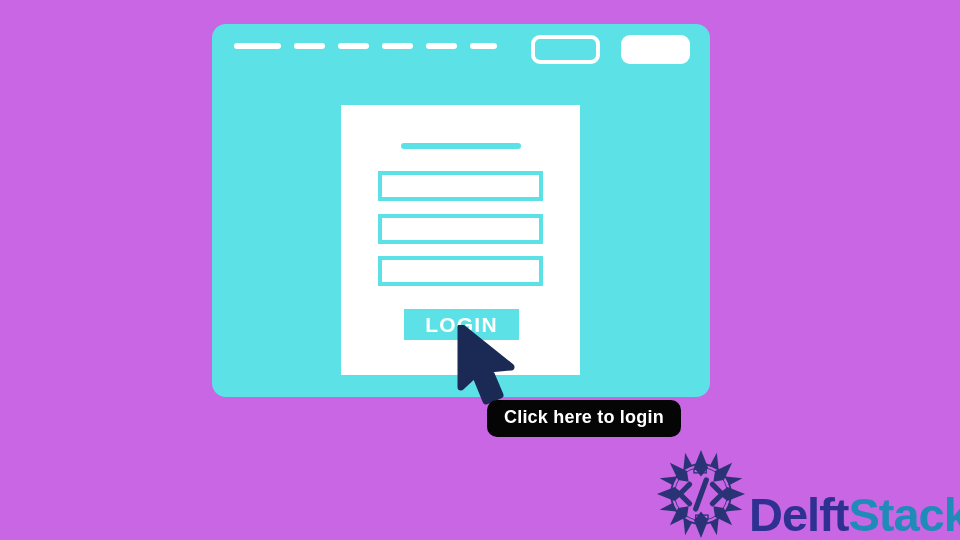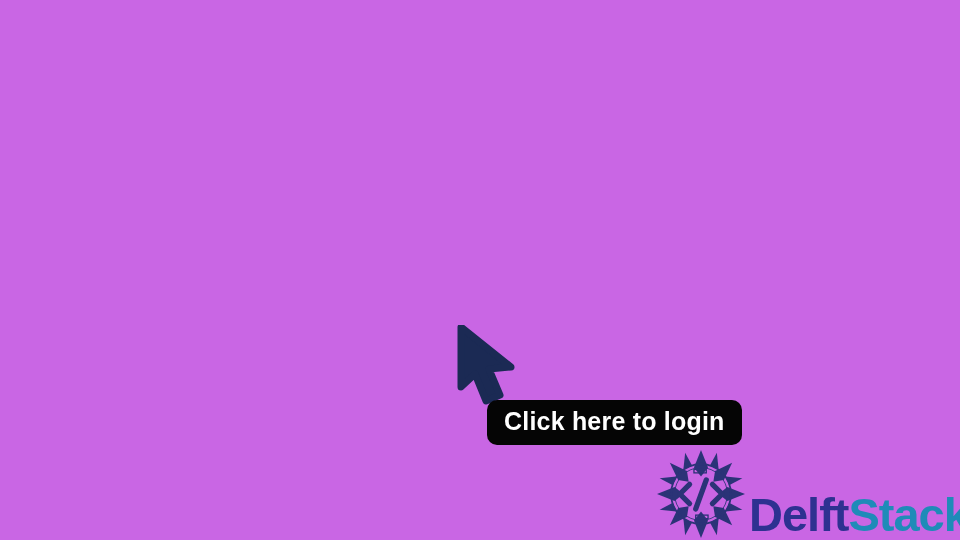--- a/index.html
+++ b/index.html
@@ -135,21 +135,21 @@
   }
 
   
   #tooltip {
     position: absolute;
     left: 487px;
     top: 400px;
     padding: 7px 17px 9px 17px;
     background: #050505;
     color: #ffffff;
-    font-size: 25px;
+    font-size: 18px;
     font-weight: bold;
     border-radius: 10px;
     letter-spacing: 0.2px;
     line-height: 1.15;
     white-space: nowrap;
   }
 
   
   #html5-badge {
     position: absolute;
@@ -202,20 +202,45 @@
     white-space: nowrap;
   }
   .wm-delft { color: #2e3191; }
   .wm-stack { color: #1f8bb8; }
 </style>
 </head>
 <body>
 
 <div id="stage">
 
+  <div id="browser-window">
+
+    <div id="nav-dashes">
+      <span class="nav-dash d0"></span>
+      <span class="nav-dash d1"></span>
+      <span class="nav-dash d2"></span>
+      <span class="nav-dash d3"></span>
+      <span class="nav-dash d4"></span>
+      <span class="nav-dash d5"></span>
+    </div>
+
+    <div id="nav-button-outline"></div>
+    <div id="nav-button-filled"></div>
+
+    <div id="login-card">
+
+      <div id="card-title-bar"></div>
+
+      <div class="form-field f0"></div>
+      <div class="form-field f1"></div>
+      <div class="form-field f2"></div>
+
+      <div id="login-button">LOGIN</div>
+    </div>
+  </div>
 
   <svg id="mouse-cursor" viewBox="0 0 72 82">
     <path d="M6 2 L6 62 L20 49 L31 76 L45 70 L34 44 L56 42 Z" fill="#1b2a54" stroke="#1b2a54" stroke-width="7" stroke-linejoin="round"></path>
   </svg>
 
   <div id="tooltip">Click here to login</div>
 
 
   <div id="delftstack-logo">
     <svg id="delftstack-emblem" viewBox="0 0 100 100">

